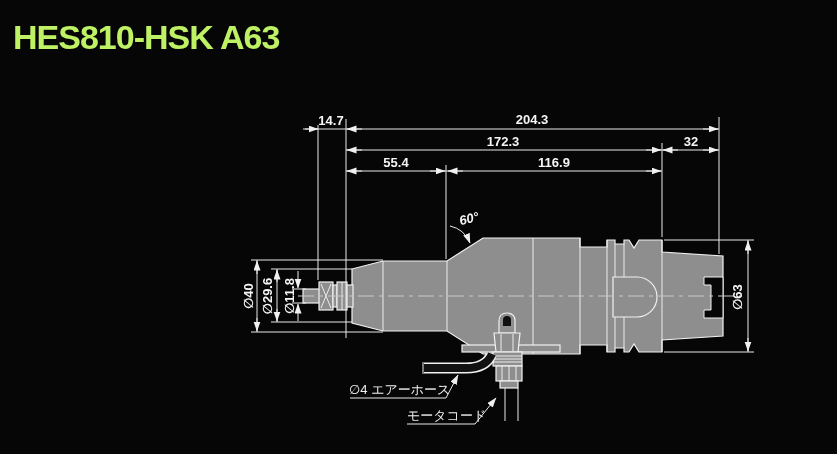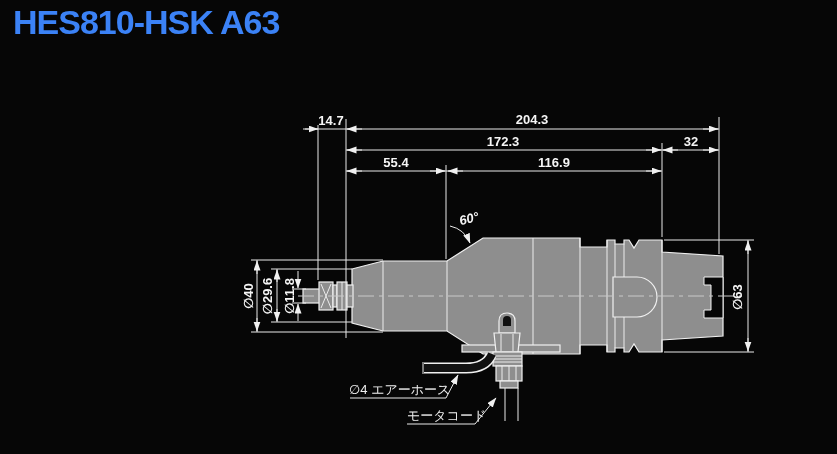--- a/index.html
+++ b/index.html
@@ -1,18 +1,18 @@
 <!DOCTYPE html>
 <html><head>
 <meta charset="utf-8">
 <style>
   html,body{margin:0;padding:0;background:#060606;}
   #stage{position:relative;width:837px;height:454px;background:#060606;overflow:hidden;
          font-family:"Liberation Sans","DejaVu Sans",sans-serif;}
-  #title{position:absolute;left:13px;top:3px;color:#3b82f6;font-size:34px;font-weight:bold;
+  #title{position:absolute;left:13px;top:18px;color:#bef264;font-size:34px;font-weight:bold;
          letter-spacing:-1px;white-space:nowrap;}
   svg{position:absolute;left:0;top:0;}
   .dimtxt{fill:#f5f5f5;font-size:13px;font-weight:bold;}
   .calltxt{fill:#efefef;font-size:13px;font-weight:normal;}
   .angletxt{fill:#f5f5f5;font-size:13px;font-weight:bold;font-style:italic;}
   .thin{stroke:#e9e9e9;stroke-width:1;fill:none;}
   .body{fill:#8e8e8e;stroke:#f0f0f0;stroke-width:1.2;}
   .seam{stroke:#ececec;stroke-width:1;fill:none;}
   .bgfill{fill:#060606;stroke:#f0f0f0;stroke-width:1;}
 </style>

